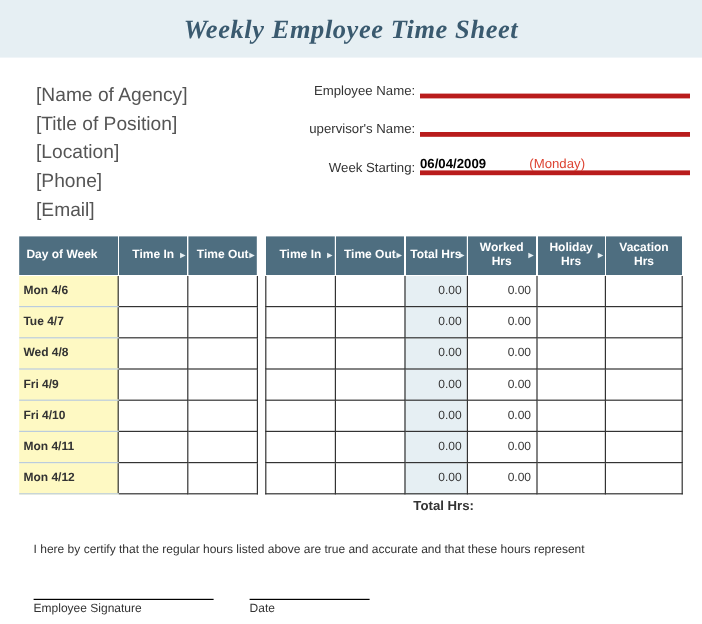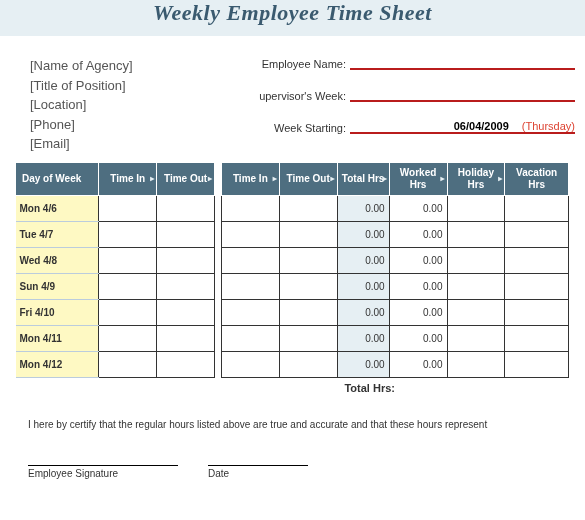--- a/index.html
+++ b/index.html
@@ -7,65 +7,65 @@
     width: 585px;
     height: 520px;
     background: #fff;
     font-family: Verdana, Arial, sans-serif;
     font-size: 11px;
     color: #333;
     overflow: hidden;
   }
   .title-bar {
     background: #e6eff3;
-    padding: 0 0 10px 0;
+    padding: 12px 0 10px 0;
     text-align: center;
   }
   .title-bar h1 {
     font-family: Georgia, 'Times New Roman', serif;
     font-size: 22px;
     font-weight: bold;
     font-style: italic;
     color: #3a5a6f;
     letter-spacing: 0.5px;
   }
   .info-section {
     display: flex;
     padding: 20px 10px 8px 30px;
     gap: 20px;
   }
   .agency-block {
     flex: 0 0 180px;
     line-height: 1.5;
     color: #555;
-    font-size: 13px;
+    font-size: 16px;
   }
   .form-block {
     flex: 1;
     font-size: 11px;
   }
   .form-row {
     display: flex;
     align-items: flex-end;
     margin-bottom: 18px;
   }
   .form-row .lbl {
     flex: 0 0 120px;
     text-align: right;
     padding-right: 4px;
     color: #333;
   }
   .form-row .line {
     flex: 1;
-    border-bottom: 2px solid #b91c1c;
+    border-bottom: 4px solid #b91c1c;
     height: 14px;
     display: flex;
     align-items: center;
-    justify-content: flex-end;
-    gap: 13px;
+    justify-content: flex-start;
+    gap: 36px;
   }
   .date-val { font-weight: bold; color:#000; }
   .day-name { color: #d43; }
   table.timesheet {
     width: 554px;
     margin-left: 15px;
     border-collapse: collapse;
     font-size: 10px;
   }
   table.timesheet thead th {
@@ -157,30 +157,30 @@
     <div>[Email]</div>
   </div>
   <div class="form-block">
     <div class="form-row">
       <div class="lbl">Employee Name:</div>
       <div class="line">
           <span></span>
         </div>
     </div>
     <div class="form-row">
-      <div class="lbl">upervisor's Week:</div>
+      <div class="lbl">upervisor's Name:</div>
       <div class="line">
           <span></span>
         </div>
     </div>
     <div class="form-row">
       <div class="lbl">Week Starting:</div>
       <div class="line">
         <span class="date-val">06/04/2009</span>
-        <span class="day-name">(Thursday)</span>
+        <span class="day-name">(Monday)</span>
       </div>
     </div>
   </div>
 </div>
 
 <table class="timesheet">
   <colgroup>
     <col style="width:72px">
     <col style="width:50px">
       <col style="width:50px">
@@ -237,21 +237,21 @@
         <td></td>
         <td class="gap"></td>
         <td></td>
         <td></td>
         <td class="total">0.00</td>
         <td>0.00</td>
         <td></td>
         <td></td>
       </tr>
       <tr>
-        <td class="daycell">Sun 4/9</td>
+        <td class="daycell">Fri 4/9</td>
         <td></td>
         <td></td>
         <td class="gap"></td>
         <td></td>
         <td></td>
         <td class="total">0.00</td>
         <td>0.00</td>
         <td></td>
         <td></td>
       </tr>

